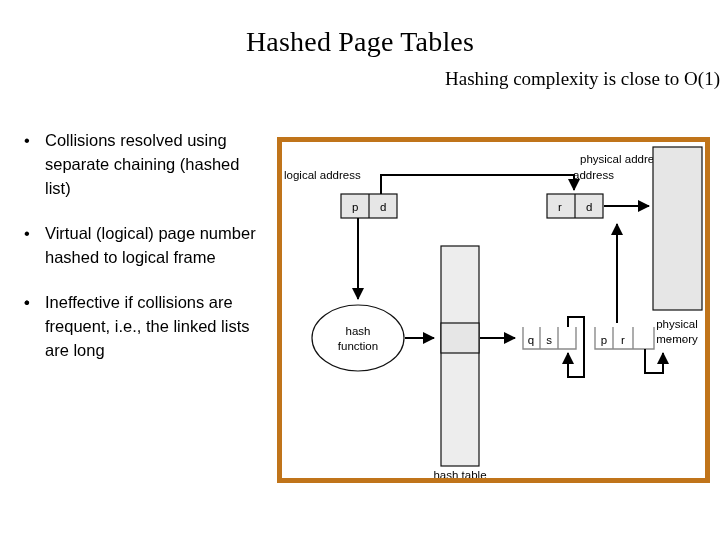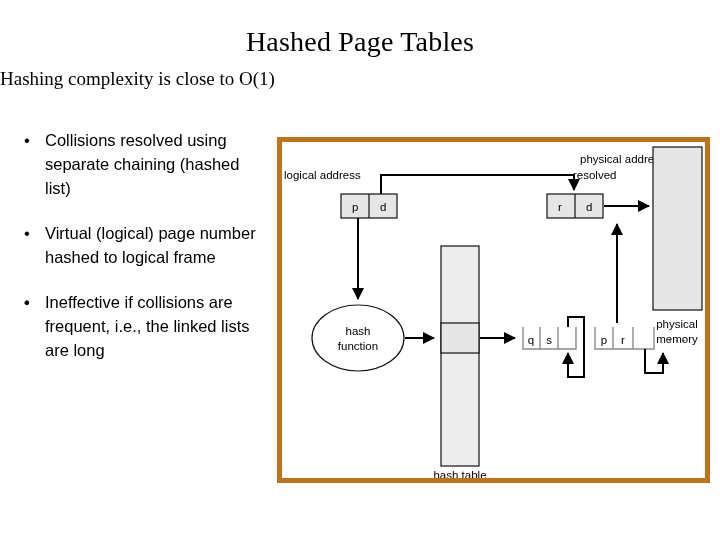--- a/index.html
+++ b/index.html
@@ -27,21 +27,21 @@
     font-size: 28px;
     line-height: 32px;
     color: #000000;
     letter-spacing: 0.2px;
   }
   #slide-subtitle {
     position: absolute;
     left: 0;
     top: 68px;
     width: 720px;
-    text-align: left;
+    text-align: right;
     font-family: "Liberation Serif", serif;
     font-size: 19px;
     line-height: 22px;
     color: #000000;
   }
 
   
   #bullet-list {
     position: absolute;
     left: 22px;
@@ -218,13 +218,13 @@
       <path class="connector" d="M 322 64 L 367 64" marker-end="url(#arrow)"></path>
 
       <rect class="box-fill" x="371" y="5" width="49" height="163"></rect>
       <text class="fig-label" x="395" y="186" text-anchor="middle">physical</text>
       <text class="fig-label" x="395" y="201" text-anchor="middle">memory</text>
 
     </svg>
   </div>
 </div>
 
-<div style="position:absolute; left:573px; top:168px; font-size:11.5px; line-height:14px;">resolved</div>
+<div style="position:absolute; left:573px; top:168px; font-size:11.5px; line-height:14px;">address</div>
 
 </body></html>

